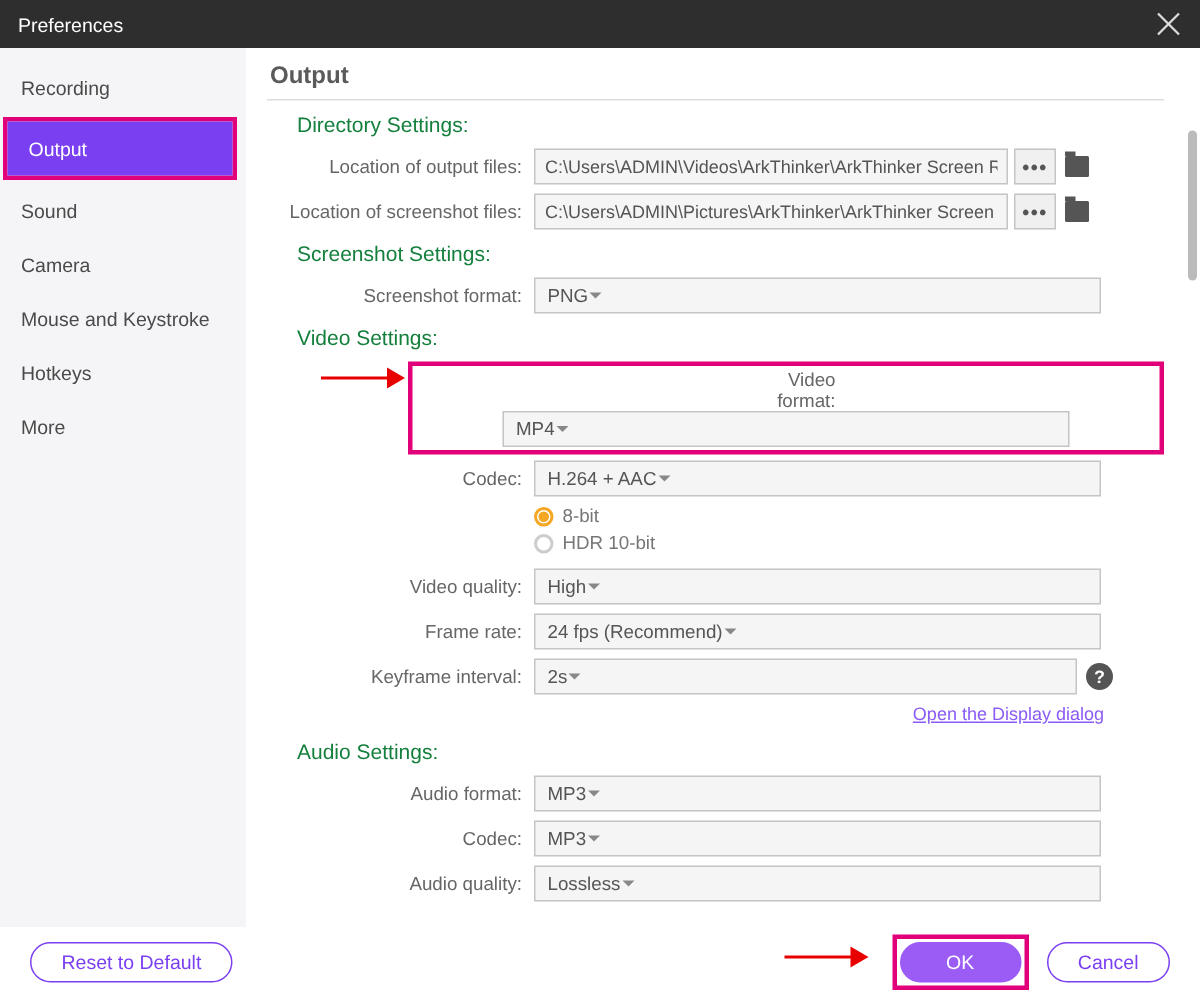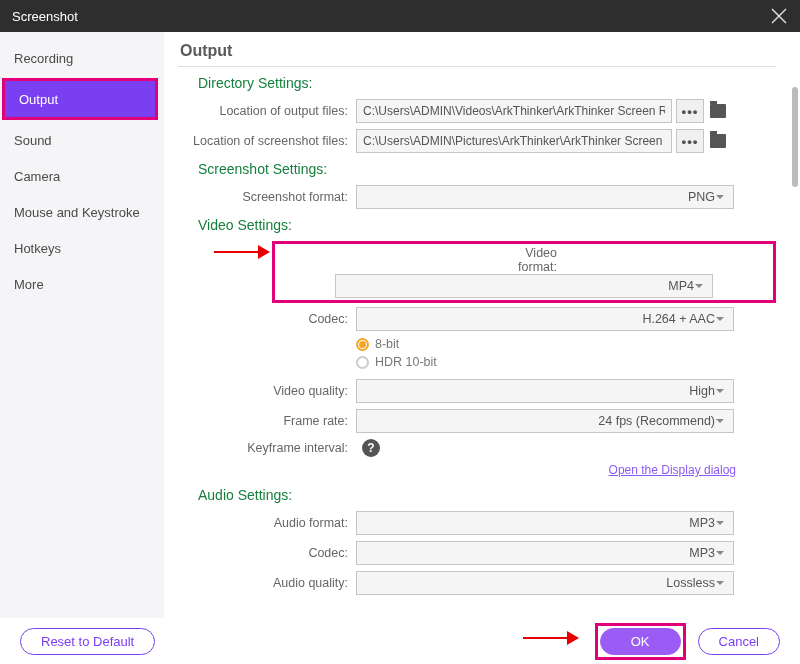--- a/index.html
+++ b/index.html
@@ -22,21 +22,21 @@
 
 .row { display: flex; align-items: center; margin-bottom: 6px; }
 .label { width: 178px; text-align: right; padding-right: 8px; color: #666; font-size: 12.5px; }
 .control { flex: 1; }
 
 .textfield { width: 316px; padding: 4px 6px; border: 1px solid #c5c5c5; background: #f5f5f5; color: #555; font-size: 12px; height: 24px; }
 .ellipsis-btn { width: 28px; height: 24px; border: 1px solid #c5c5c5; background: #f0f0f0; margin-left: 4px; cursor: pointer; font-weight: bold; color: #555; letter-spacing: 1px; }
 .folder-icon { display: inline-block; width: 16px; height: 14px; background: #555; margin-left: 6px; vertical-align: middle; position: relative; border-radius: 1px; }
 .folder-icon::before { content: ""; position: absolute; top: -3px; left: 0; width: 7px; height: 3px; background: #555; }
 
-.select { display: flex; align-items: center; justify-content: flex-end; width: 378px; height: 24px; border: 1px solid #c5c5c5; background: #f5f5f5; padding: 0 8px; color: #555; font-size: 12.5px; cursor: pointer; }
+.select { display: flex; align-items: center; justify-content: flex-start; width: 378px; height: 24px; border: 1px solid #c5c5c5; background: #f5f5f5; padding: 0 8px; color: #555; font-size: 12.5px; cursor: pointer; }
 .select.narrow { width: 362px; }
 .chevron { width: 10px; height: 10px; fill: #888; }
 
 .radio-row { display: flex; align-items: center; margin-bottom: 4px; }
 .radio { width: 13px; height: 13px; border-radius: 50%; border: 2px solid #ccc; margin-right: 6px; position: relative; }
 .radio.checked { border-color: #f5a623; }
 .radio.checked::after { content: ""; position: absolute; width: 7px; height: 7px; background: #f5a623; border-radius: 50%; top: 1px; left: 1px; }
 .radio-label { color: #777; font-size: 12.5px; }
 
 .help-icon { width: 18px; height: 18px; border-radius: 50%; background: #555; color: #fff; display: inline-flex; align-items: center; justify-content: center; font-size: 12px; font-weight: bold; margin-left: 6px; cursor: pointer; }
@@ -52,21 +52,21 @@
 .arrow-red { position: absolute; width: 56px; height: 14px; }
 .arrow-red::before { content: ""; position: absolute; top: 6px; left: 0; right: 10px; height: 2px; background: #e80000; }
 .arrow-red::after { content: ""; position: absolute; right: 0; top: 0; border-left: 12px solid #e80000; border-top: 7px solid transparent; border-bottom: 7px solid transparent; }
 
 .scroll-thumb { position: absolute; right: 2px; top: 55px; width: 6px; height: 100px; background: #bbb; border-radius: 3px; }
 </style>
 </head>
 <body>
 
 <div class="titlebar">
-  <span>Screenshot</span>
+  <span>Preferences</span>
   <svg class="close-x" viewBox="0 0 18 18">
       <line x1="2" y1="2" x2="16" y2="16"></line>
       <line x1="16" y1="2" x2="2" y2="16"></line>
     </svg>
 </div>
 
 <div class="body">
   <div class="sidebar" style="position:relative;">
     <div class="sidebar-item">
         <span>Recording</span>
@@ -178,20 +178,26 @@
       <div class="label">Frame rate:</div>
       <div class="select">
         <span>24 fps (Recommend)</span>
         <svg class="chevron" viewBox="0 0 10 10">
             <path d="M1 3 L5 7 L9 3 Z"></path>
           </svg>
       </div>
     </div>
     <div class="row">
       <div class="label">Keyframe interval:</div>
+      <div class="select narrow">
+        <span>2s</span>
+        <svg class="chevron" viewBox="0 0 10 10">
+            <path d="M1 3 L5 7 L9 3 Z"></path>
+          </svg>
+      </div>
       <span class="help-icon">?</span>
     </div>
     <a class="link">Open the Display dialog</a>
 
     <div class="section-title">Audio Settings:</div>
     <div class="row">
       <div class="label">Audio format:</div>
       <div class="select">
         <span>MP3</span>
         <svg class="chevron" viewBox="0 0 10 10">

